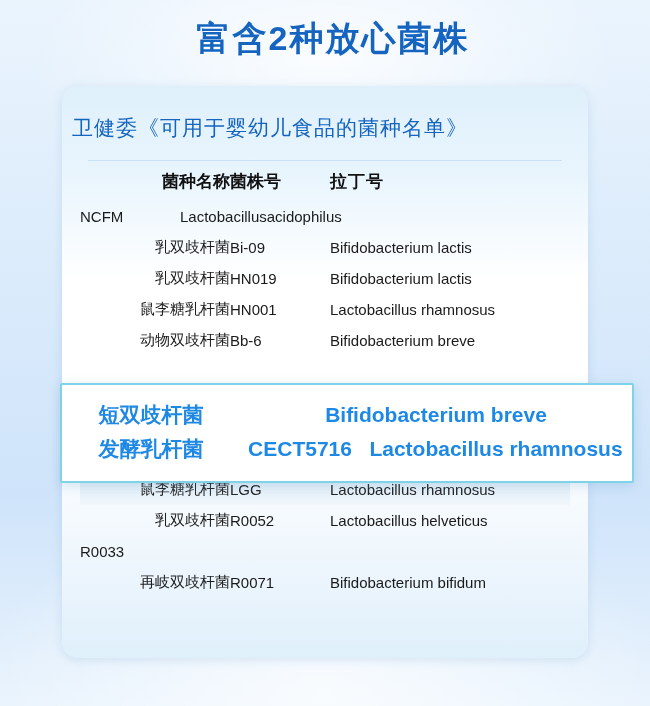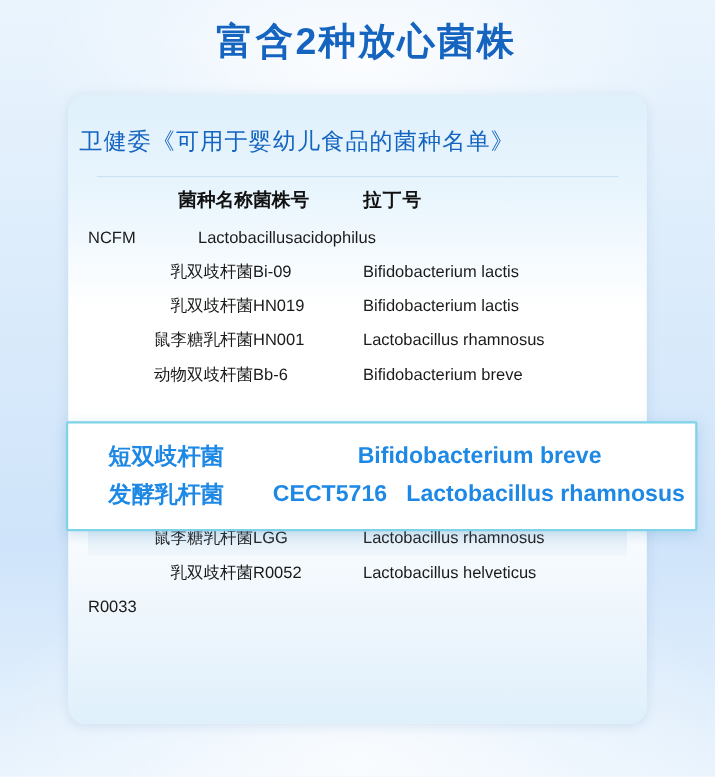--- a/index.html
+++ b/index.html
@@ -181,20 +181,25 @@
       <div class="col-latin">Lactobacillus rhamnosus</div>
     </div>
     <div class="row">
       <div class="col-name">乳双歧杆菌</div>
       <div class="col-strain">R0052</div>
       <div class="col-latin">Lactobacillus helveticus</div>
     </div>
     <div class="row">
       <div class="col-strain">R0033</div>
     </div>
+    <div class="row">
+      <div class="col-name">再岐双歧杆菌</div>
+      <div class="col-strain">R0071</div>
+      <div class="col-latin">Bifidobacterium bifidum</div>
+    </div>
   </div>
 </div>
 
 <div class="highlight">
   <div class="hrow">
     <div class="h-name">短双歧杆菌</div>
     <div class="h-latin">Bifidobacterium breve</div>
   </div>
   <div class="hrow">
     <div class="h-name">发酵乳杆菌</div>

